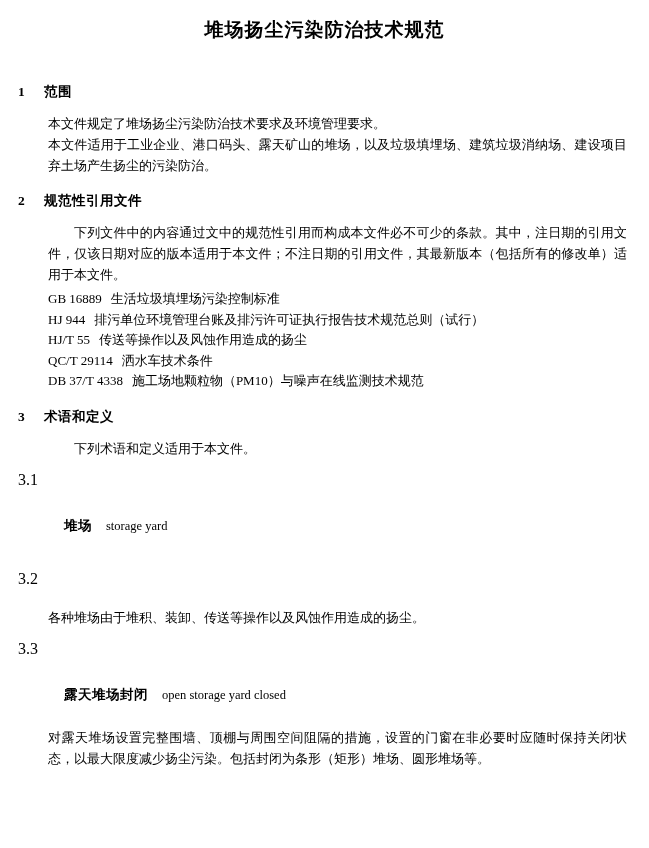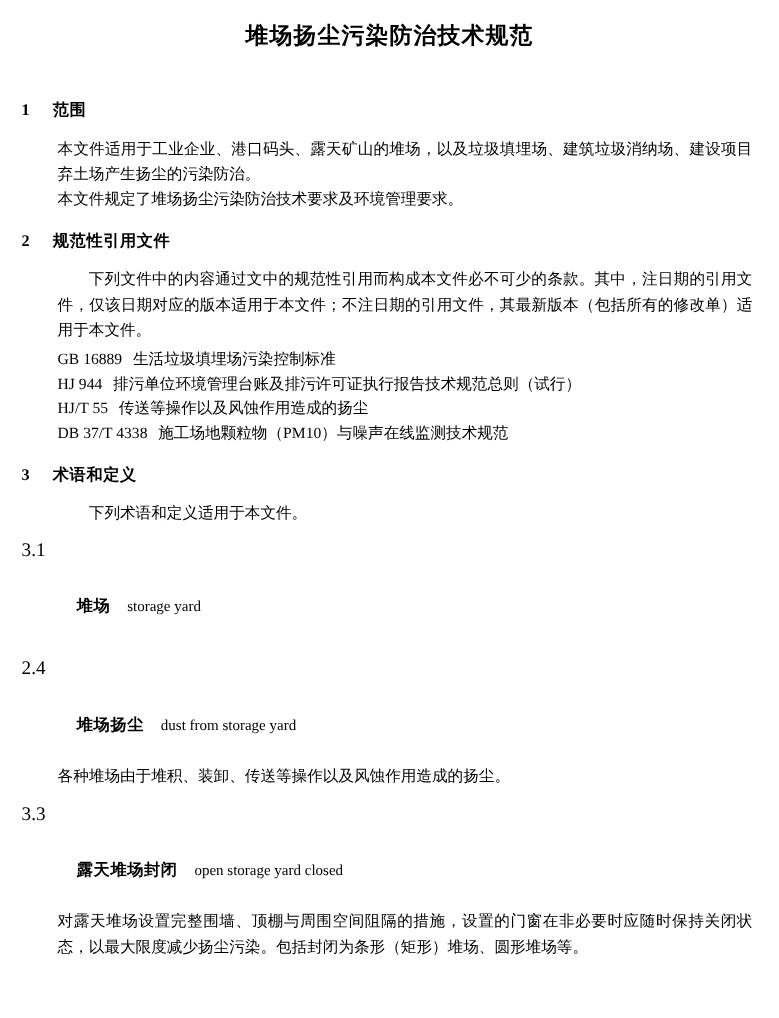--- a/index.html
+++ b/index.html
@@ -107,40 +107,43 @@
 
   <h1 class="doc-title">堆场扬尘污染防治技术规范</h1>
 
   <div class="body-wrap">
 
     <div class="clause">
       <span class="num">1</span>
       <span class="txt">范围</span>
     </div>
     <div class="gap-m"></div>
+    <p class="para hang">本文件规定了堆场扬尘污染防治技术要求及环境管理要求。</p>
     <p class="para hang">本文件适用于工业企业、港口码头、露天矿山的堆场，以及垃圾填埋场、建筑垃圾消纳场、建设项目弃土场产生扬尘的污染防治。</p>
-    <p class="para hang">本文件规定了堆场扬尘污染防治技术要求及环境管理要求。</p>
 
     <div class="gap-l"></div>
 
     <div class="clause">
       <span class="num">2</span>
       <span class="txt">规范性引用文件</span>
     </div>
     <div class="gap-m"></div>
     <p class="para hang indent">下列文件中的内容通过文中的规范性引用而构成本文件必不可少的条款。其中，注日期的引用文件，仅该日期对应的版本适用于本文件；不注日期的引用文件，其最新版本（包括所有的修改单）适用于本文件。</p>
     <div class="gap-xs"></div>
     <div class="ref-item">
       <span class="code">GB 16889</span><span class="name">生活垃圾填埋场污染控制标准</span>
     </div>
     <div class="ref-item">
       <span class="code">HJ 944</span><span class="name">排污单位环境管理台账及排污许可证执行报告技术规范总则（试行）</span>
     </div>
     <div class="ref-item">
       <span class="code">HJ/T 55</span><span class="name">传送等操作以及风蚀作用造成的扬尘</span>
+    </div>
+    <div class="ref-item">
+      <span class="code">QC/T 29114</span><span class="name">洒水车技术条件</span>
     </div>
     <div class="ref-item">
       <span class="code">DB 37/T 4338</span><span class="name">施工场地颗粒物（PM<span class="sub">10</span>）与噪声在线监测技术规范</span>
     </div>
 
     <div class="gap-l"></div>
 
     <div class="clause">
       <span class="num">3</span>
       <span class="txt">术语和定义</span>
@@ -153,26 +156,22 @@
     <div class="sub-num">3.1</div>
     <div class="gap-m"></div>
     <div class="term-line">
       <span class="term-cn">堆场</span>
       <span class="term-en">storage yard</span>
     </div>
     <div class="gap-s"></div>
 
     <div class="gap-m"></div>
 
-    <div class="sub-num">2.4</div>
+    <div class="sub-num">3.2</div>
     <div class="gap-m"></div>
-    <div class="term-line">
-      <span class="term-cn">堆场扬尘</span>
-      <span class="term-en">dust from storage yard</span>
-    </div>
     <div class="gap-s"></div>
     <p class="para hang">各种堆场由于堆积、装卸、传送等操作以及风蚀作用造成的扬尘。</p>
 
     <div class="gap-m"></div>
 
     <div class="sub-num">3.3</div>
     <div class="gap-m"></div>
     <div class="term-line">
       <span class="term-cn">露天堆场封闭</span>
       <span class="term-en">open storage yard closed</span>

